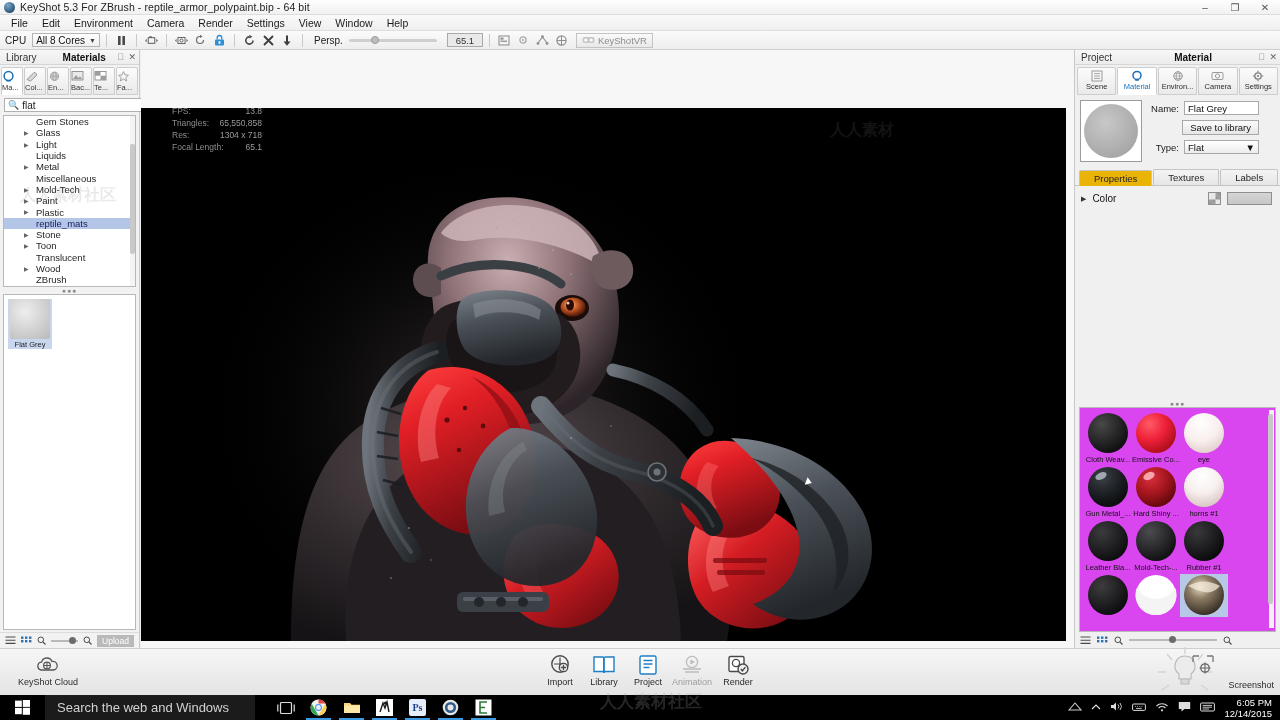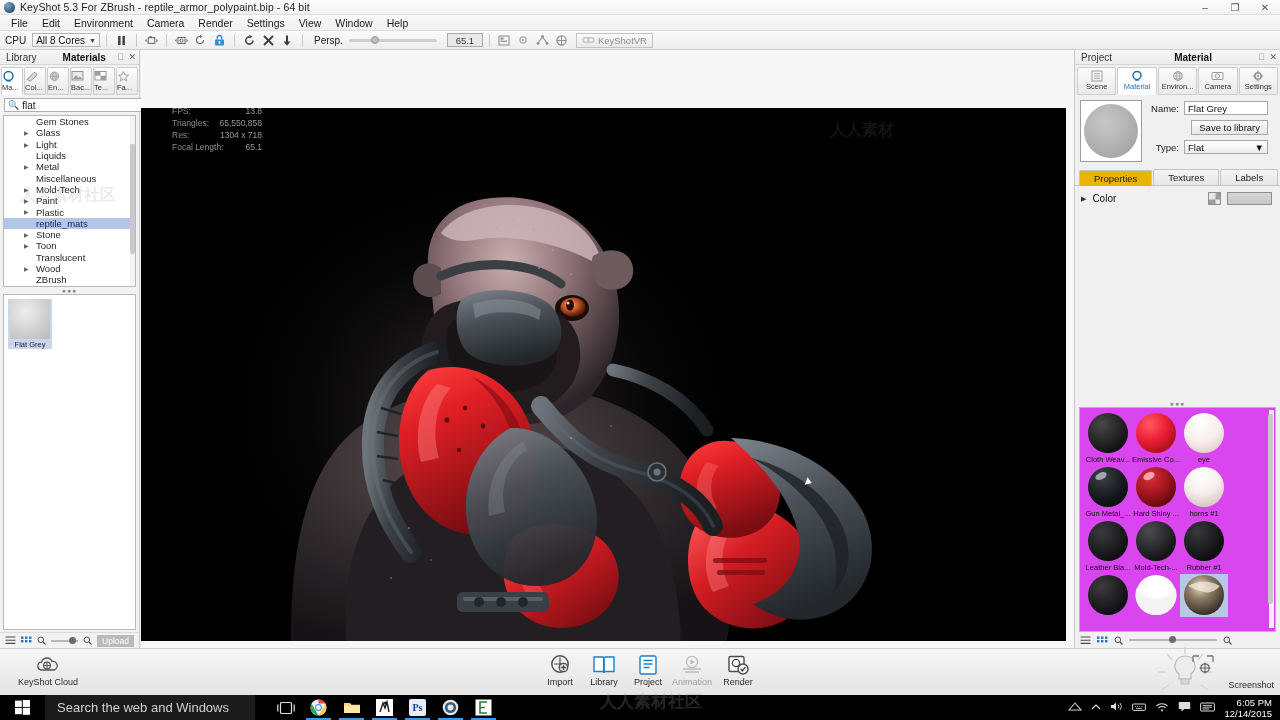--- a/index.html
+++ b/index.html
@@ -203,21 +203,21 @@
   .rp-tab {
     flex: 1; display: flex; flex-direction: column; align-items: center;
     border: 1px solid #cdcdcd; background: linear-gradient(#fbfbfb,#eaeaea);
     border-radius: 2px 2px 0 0; padding-top: 1px;
   }
   .rp-tab.active { background: #fff; border-bottom-color:#fff; }
   .rp-tab .ic { height: 13px; display:flex; align-items:center;}
   .rp-tab .lb { font-size: 7.5px; color: #2b2b2b; }
   .rp-tab.active .lb { color: #1a6fb5; }
 
-  .matinfo { display: flex; padding: 5px 12px 4px 5px; gap: 7px; }
+  .matinfo { display: flex; padding: 5px 21px 4px 5px; gap: 7px; }
   .bigswatch {
     width: 62px; height: 62px; border: 1px solid #9c9c9c; background: #fff;
     display: flex; align-items: center; justify-content: center;
   }
   .bigball {
     width: 54px; height: 54px; border-radius: 50%;
     background: radial-gradient(circle at 40% 35%, #c8c8c8, #a9a9a9 70%, #9b9b9b);
   }
   .minfo-right { flex: 1; display: flex; flex-direction: column; gap: 5px; padding-top: 1px;}
   .frow { display: flex; align-items: center; gap: 5px; }

